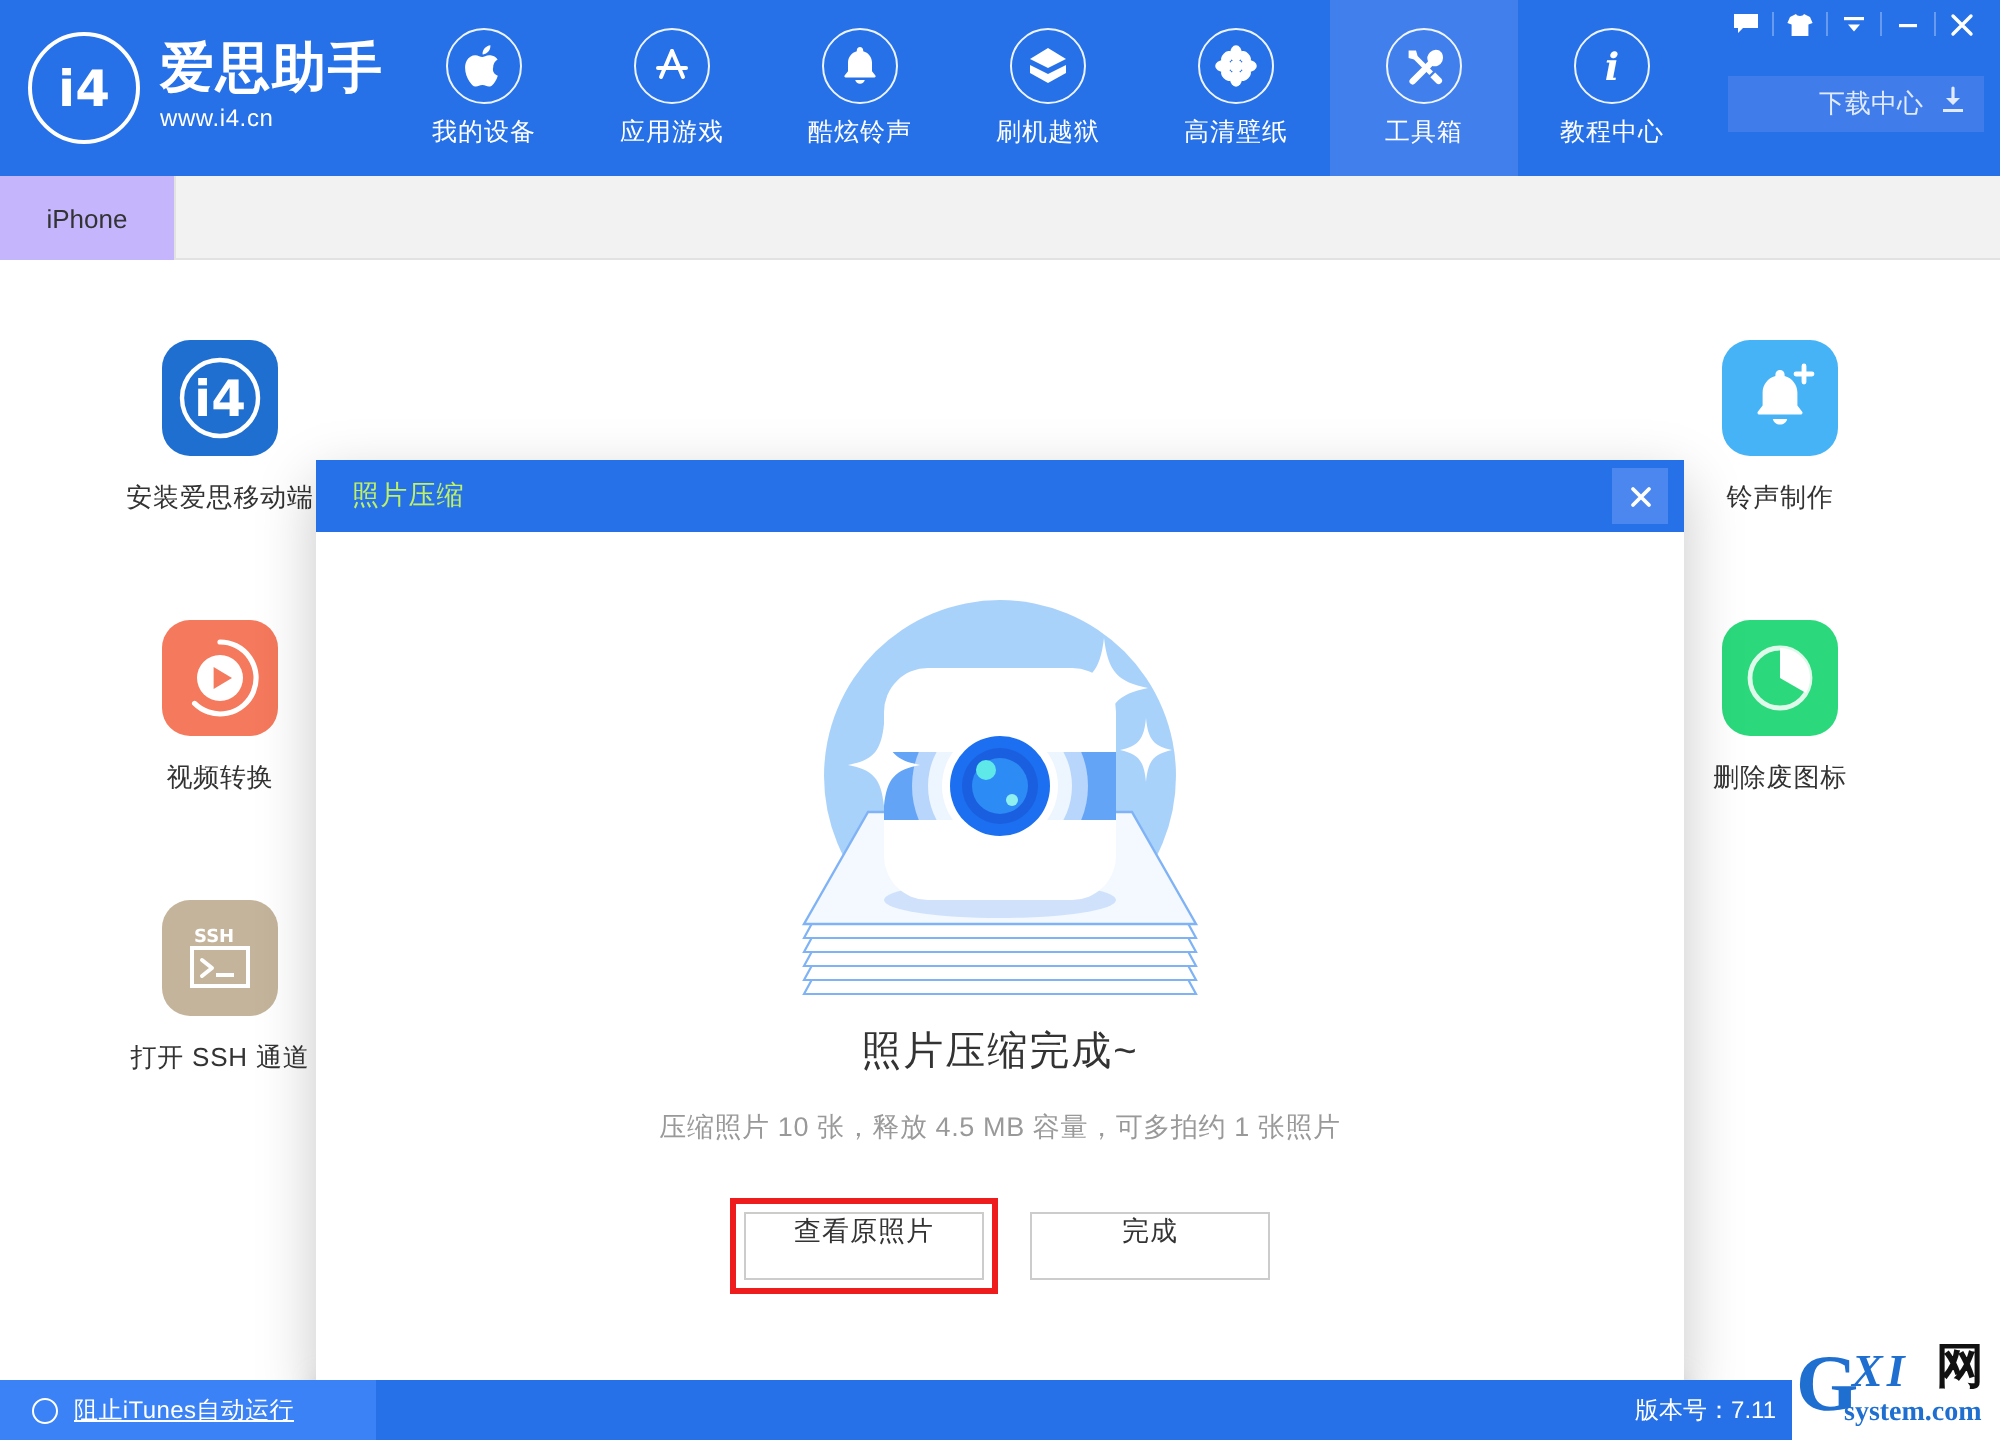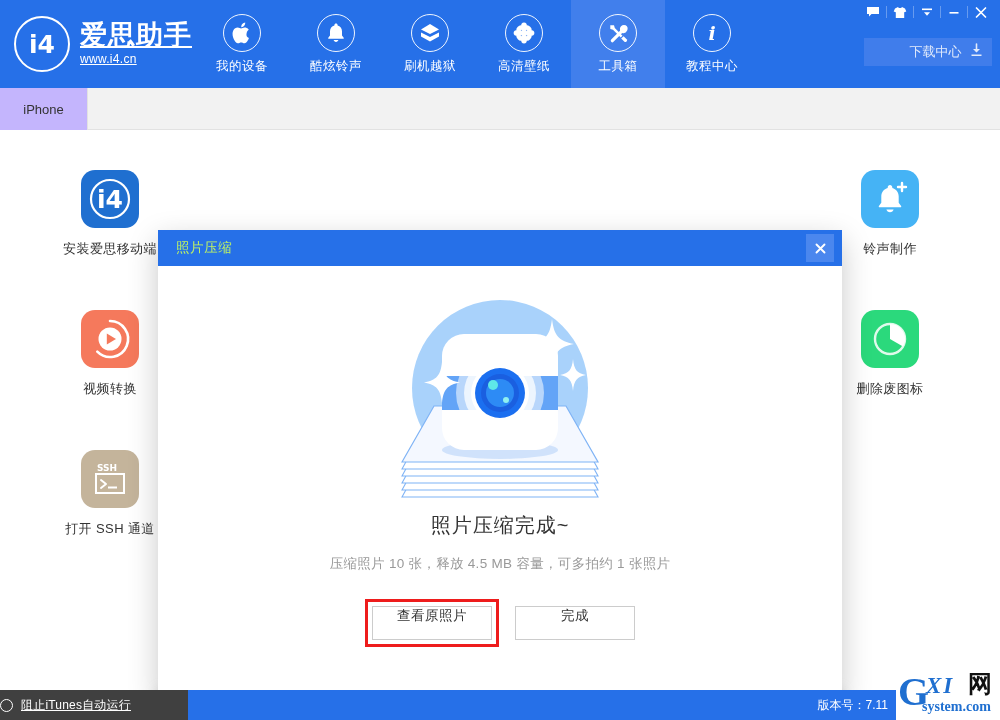--- a/index.html
+++ b/index.html
@@ -25,21 +25,21 @@
   .logo-wrap {
     position: absolute; left: 14px; top: 16px;
     display: flex; align-items: center; gap: 10px;
   }
   .logo-circle {
     width: 56px; height: 56px; border-radius: 50%;
     border: 2.5px solid #ffffff;
     display: flex; align-items: center; justify-content: center;
   }
   .logo-circle svg { display: block; }
-  .logo-text { color: #fff; line-height: 1; padding-bottom: 2px; text-decoration: underline; }
+  .logo-text { color: #fff; line-height: 1; padding-bottom: 2px; }
   .logo-name {
     font-size: 27px; font-weight: bold; letter-spacing: 1px;
     font-family: "DejaVu Sans", sans-serif;
   }
   .logo-url { font-size: 12px; margin-top: 5px; letter-spacing: .3px; }
 
   .nav { position: absolute; left: 195px; top: 0; height: 88px; display: flex; }
   .nav-item {
     width: 94px; height: 88px;
     display: flex; flex-direction: column; align-items: center;
@@ -182,23 +182,23 @@
 
   
   .statusbar {
     position: absolute; left: 0; top: 690px;
     width: 1000px; height: 30px;
     background: #2670E8;
   }
   .sb-left {
     position: absolute; left: 0; top: 0;
     width: 188px; height: 30px;
-    background: #404040;
+    background: #3b82f6;
     display: flex; align-items: center; gap: 8px;
-    padding-left: 0;
+    padding-left: 16px;
     cursor: pointer;
   }
   .sb-circle {
     width: 13px; height: 13px; border-radius: 50%;
     border: 1.5px solid #ffffff;
   }
   .sb-left .t {
     color: #fff; font-size: 12px;
     text-decoration: underline; letter-spacing: .2px;
   }
@@ -259,20 +259,30 @@
       <div class="nav-item">
         <span class="nav-ico">
           <svg width="20" height="22" viewBox="0 0 20 22">
             <path d="M14.6 11.6c0-2.6 2.1-3.8 2.2-3.9-1.2-1.8-3.1-2-3.8-2.1-1.6-.2-3.1.9-3.9.9-.8 0-2.1-.9-3.4-.9-1.8 0-3.4 1-4.3 2.6-1.8 3.2-.5 7.9 1.3 10.5.9 1.3 1.9 2.7 3.2 2.6 1.3 0 1.8-.8 3.3-.8 1.5 0 2 .8 3.3.8 1.4 0 2.2-1.3 3.1-2.6.6-.9 1-1.8 1.3-2.8-3.3-1.3-2.3-4.2-2.3-4.3z" fill="#fff"></path>
             <path d="M12.2 3.8c.7-.8 1.1-2 1-3.2-1 .1-2.2.7-2.9 1.5-.6.7-1.2 1.9-1 3.1 1.1.1 2.2-.6 2.9-1.4z" fill="#fff"></path>
           </svg>
         </span>
         <span class="nav-label">我的设备</span>
       </div>
 
+      <div class="nav-item">
+        <span class="nav-ico">
+          <svg width="22" height="22" viewBox="0 0 22 22">
+            <path d="M11 3.5 L16.5 16.5" stroke="#fff" stroke-width="2" stroke-linecap="round" fill="none"></path>
+            <path d="M11 3.5 L5.5 16.5" stroke="#fff" stroke-width="2" stroke-linecap="round" fill="none"></path>
+            <path d="M4 12 L18 12" stroke="#fff" stroke-width="2" stroke-linecap="round" fill="none"></path>
+          </svg>
+        </span>
+        <span class="nav-label">应用游戏</span>
+      </div>
 
       <div class="nav-item">
         <span class="nav-ico">
           <svg width="20" height="21" viewBox="0 0 20 21">
             <path d="M10 1.5c-.9 0-1.6.7-1.6 1.6v.5C5.8 4.3 4 6.6 4 9.3v4.3l-1.7 2.2c-.3.4 0 1 .5 1h14.4c.5 0 .8-.6.5-1L16 13.6V9.3c0-2.7-1.8-5-4.4-5.7v-.5c0-.9-.7-1.6-1.6-1.6z" fill="#fff"></path>
             <path d="M7.6 18c.3 1.1 1.2 1.9 2.4 1.9s2.1-.8 2.4-1.9z" fill="#fff"></path>
           </svg>
         </span>
         <span class="nav-label">酷炫铃声</span>
       </div>

